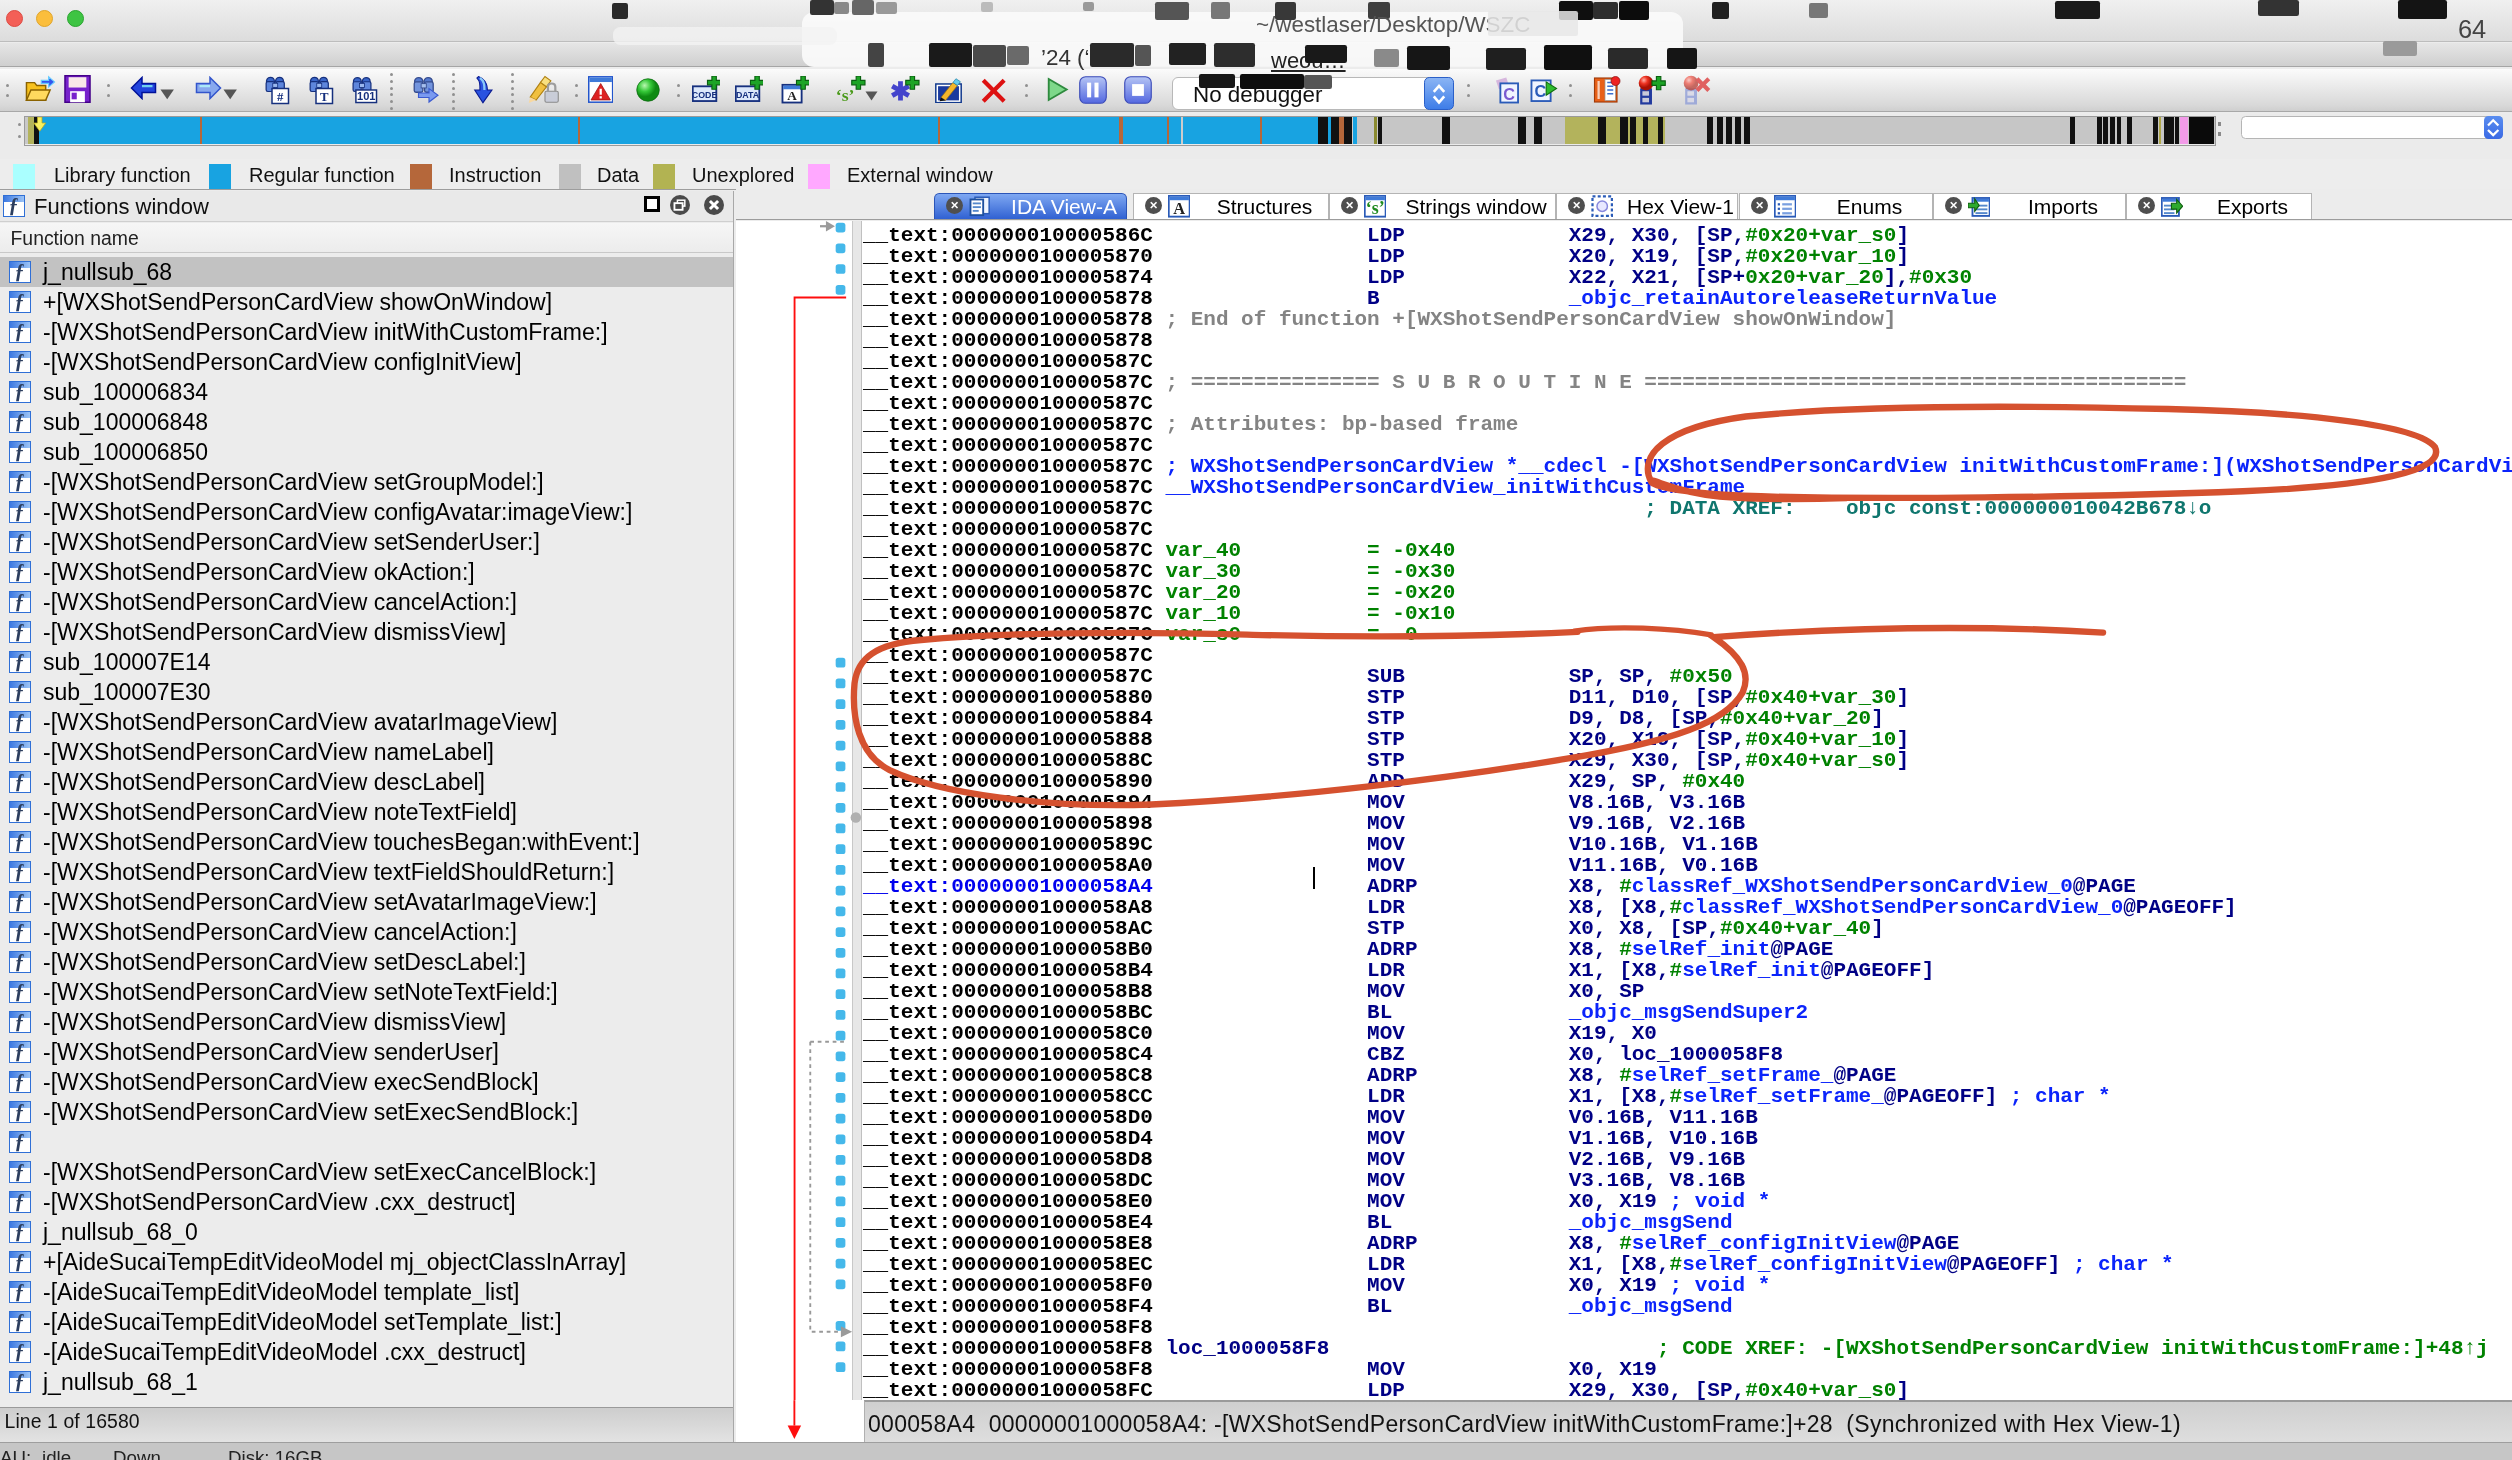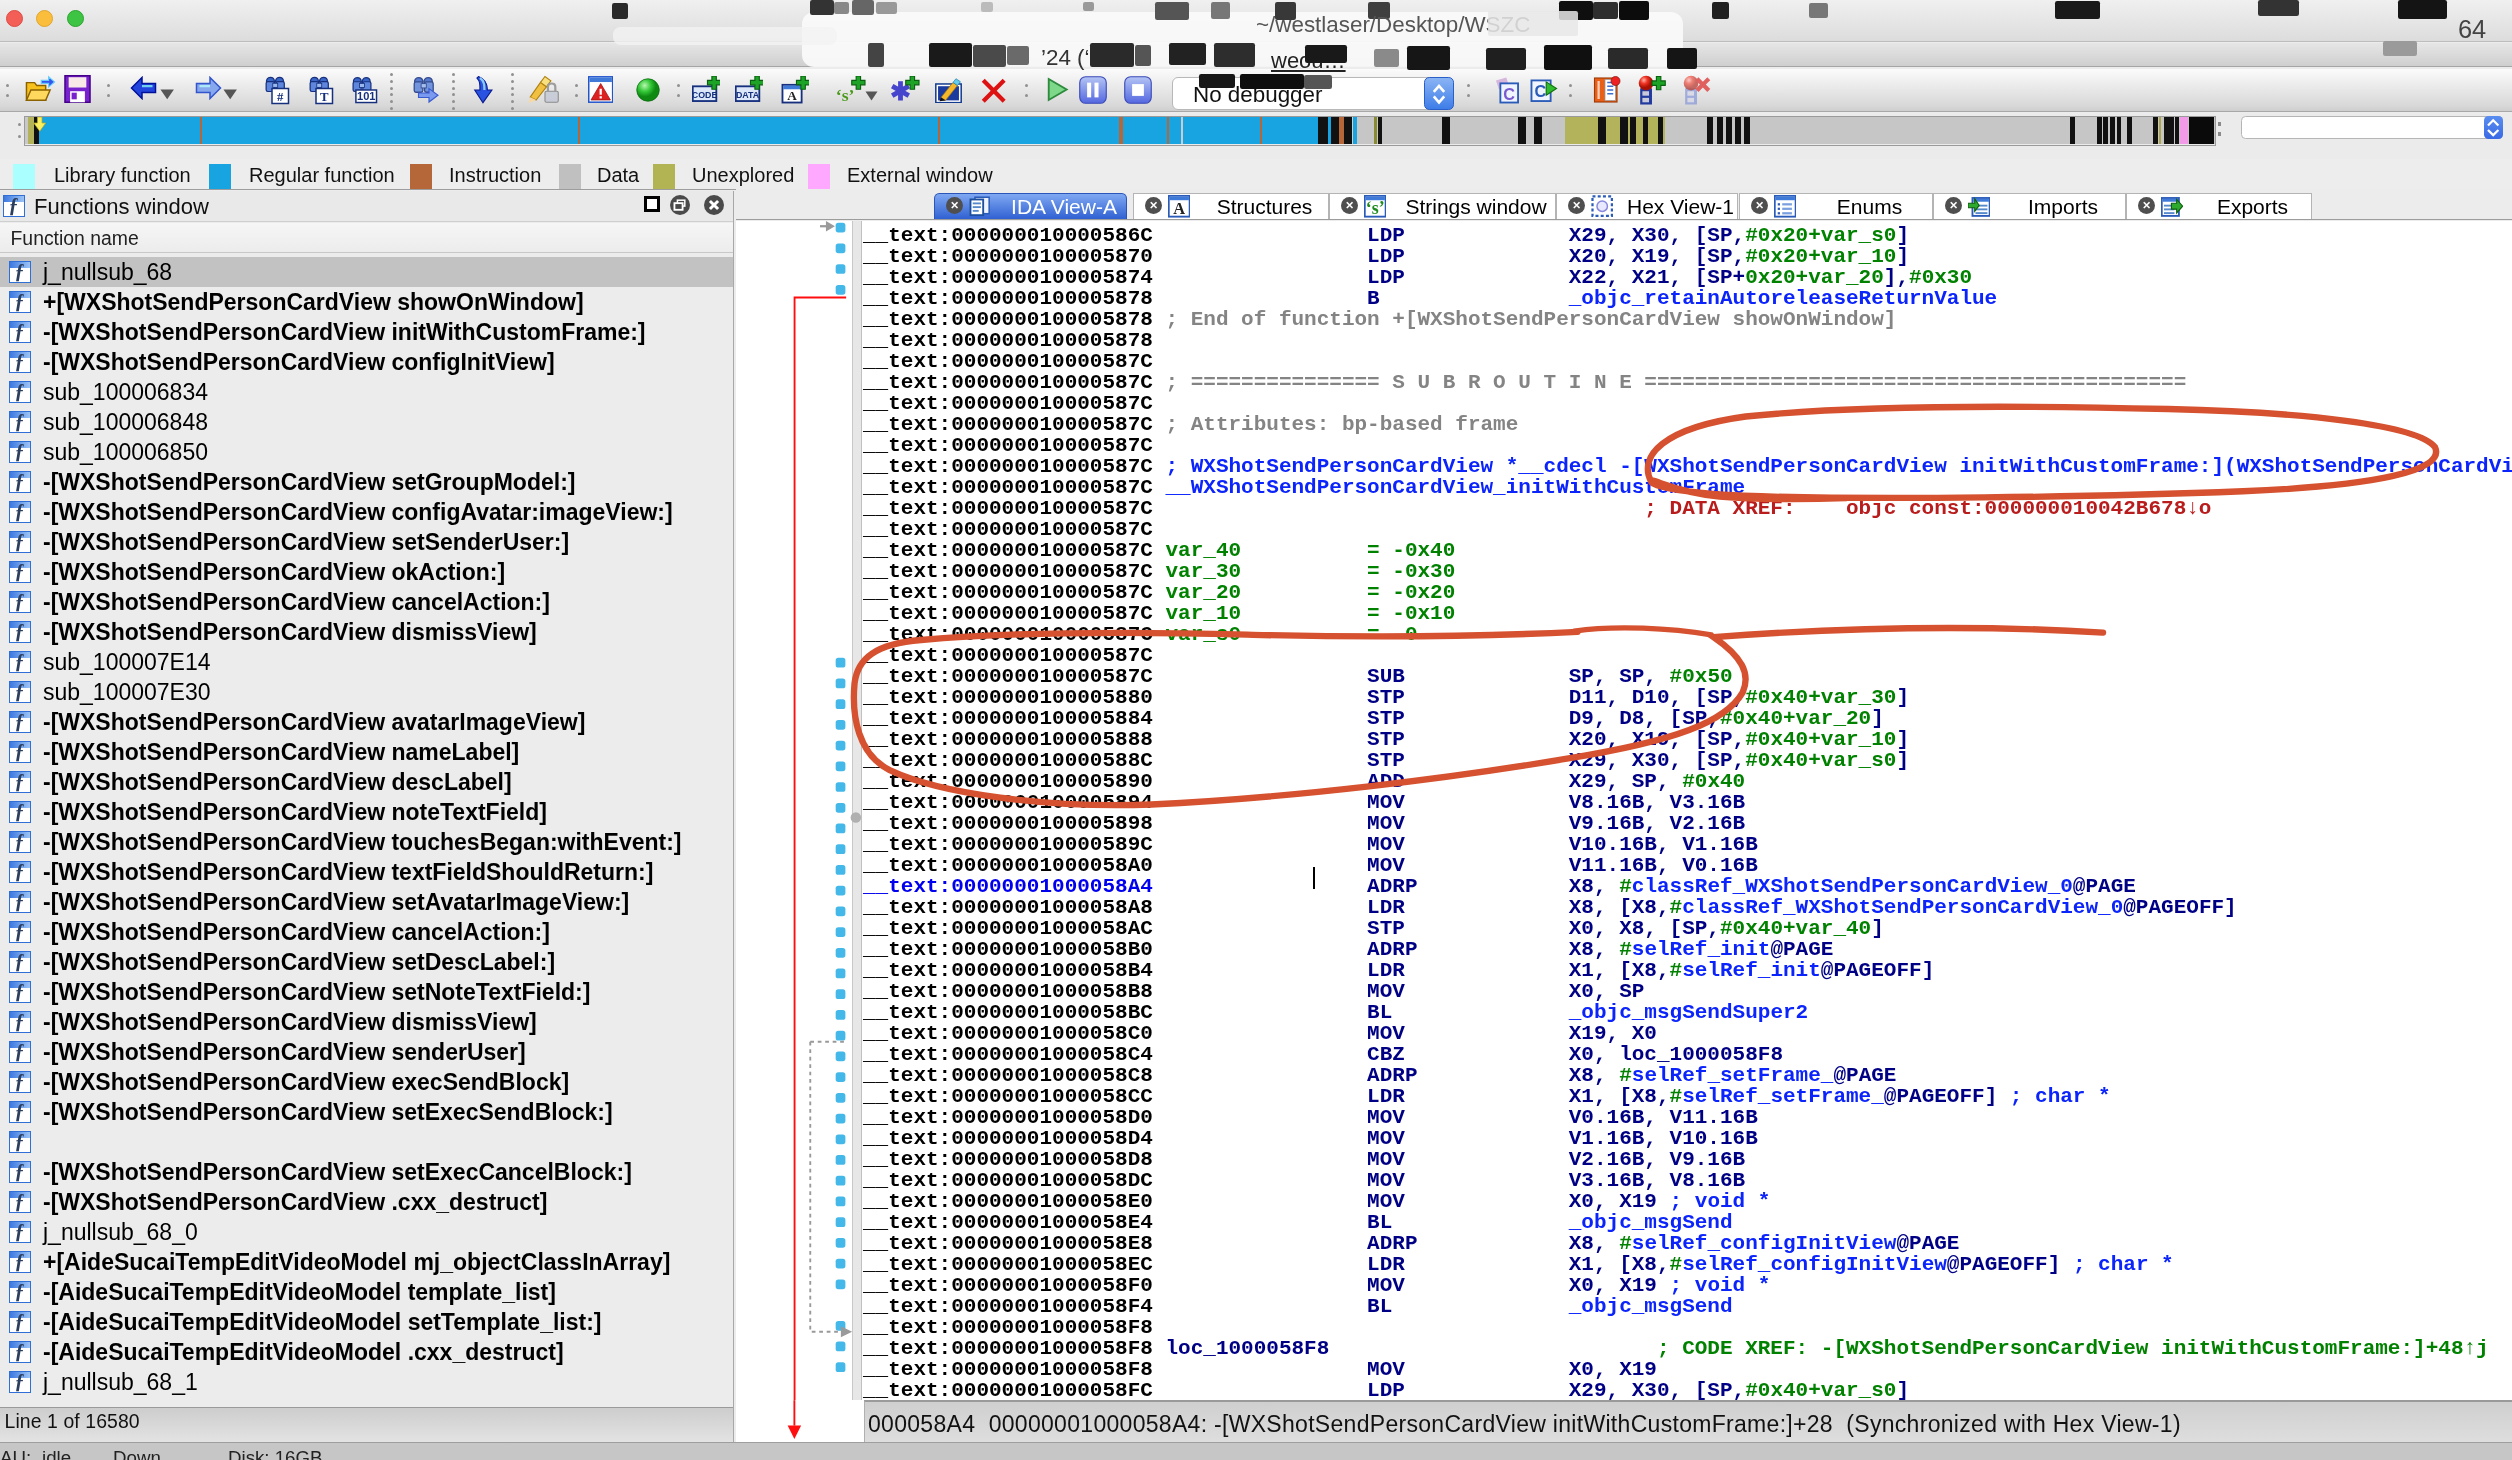--- a/index.html
+++ b/index.html
@@ -21,34 +21,34 @@
 #lpanel{position:absolute;left:0;top:191px;width:734px;height:1252px;background:#ececec;border-right:1.5px solid #a8a8a8}
 #lptitle{position:absolute;left:0;top:0;width:100%;height:31px;background:#e9e9e9;border-bottom:1.5px solid #cfcfcf}
 #lphead{position:absolute;left:0;top:32px;width:100%;height:30px;background:linear-gradient(#f6f6f6,#ececec);border-bottom:1.5px solid #c8c8c8}
 #flist{position:absolute;left:0;top:0px;width:100%;height:1214px;overflow:hidden}
 .frow{position:absolute;left:0;width:734px;height:30px}
 .frow.sel{background:#c2c2c2}
 .ficon{position:absolute;left:9px;top:3.7px;width:22.4px;height:22.4px;background:#fff;border:1.5px solid #2f6fd6;overflow:hidden}
 .ficon:before{content:"";position:absolute;left:0;top:0;width:100%;height:6px;background:linear-gradient(90deg,#3c78e0,#9cc4f6)}
 .ficon span{position:absolute;left:4.5px;top:-2.2px;font:italic bold 20px "Liberation Serif";color:#2c3e5e}
 .fname{position:absolute;left:43px;top:2.2px;font-size:23px;color:#000;white-space:nowrap}
-.fb{font-weight:bold}
+.fb{font-weight:normal}
 #lstatus{position:absolute;left:0;top:1216px;width:100%;height:35px;background:linear-gradient(#cdcdcd,#e3e3e3);border-top:1.5px solid #9a9a9a;font-size:19.4px;letter-spacing:0.1px;color:#111;padding:2.2px 0 0 4.5px}
 
 #tabstrip{position:absolute;left:736px;top:189px;width:1777px;height:31px;background:#ececec;border-bottom:1.5px solid #9c9c9c}
 .tab{position:absolute;top:3.7px;height:26px;background:#fff;border:0.7px solid #b4b4b4;border-bottom:none}
 .tab.sel{background:linear-gradient(#7fa8f2,#3061d2);border:0.7px solid #2b55b8;border-bottom:none;border-radius:5.2px 5.2px 0 0}
 .tclose{position:absolute;left:11.2px;top:3.7px;width:17px;height:17px;border-radius:50%;background:#4f4f4f;color:#fff;font-size:10.5px;font-weight:bold;text-align:center;line-height:17px}
 .ticon{position:absolute;left:34px;top:1.5px}
 .tlabel{position:absolute;left:67px;right:0;top:1.5px;text-align:center;font-size:21px;color:#000}
 .tab.sel .tlabel{color:#fff}
 #canvas{position:absolute;left:736px;top:221px;width:1777px;height:1179px;background:#fff;overflow:hidden}
 #disasm{position:absolute;left:127px;top:3.7px;font:bold 21px "Liberation Mono",monospace;line-height:21px;white-space:pre;color:#000}
 #disasm i{font-style:normal}
-i.a{color:#000} i.s{color:#0000ee} i.b{color:#000085} i.g{color:#008200} i.c{color:#848484} i.u{color:#0b24fb} i.x{color:#b91c1c}
+i.a{color:#000} i.s{color:#0000ee} i.b{color:#000085} i.g{color:#008200} i.c{color:#848484} i.u{color:#0b24fb} i.x{color:#0f766e}
 #rstatus{position:absolute;left:864px;top:1400px;width:1649px;height:43px;background:linear-gradient(#cfcfcf,#dedede);border-top:2.2px solid #9a9a9a;border-left:1.5px solid #b0b0b0;font-size:23px;letter-spacing:0.3px;color:#111;padding:9px 0 0 3px;white-space:nowrap;overflow:hidden}
 #gap{position:absolute;left:736px;top:1400px;width:128px;height:43px;background:#fff}
 #botbar{position:absolute;left:0;top:1442px;width:100%;height:18.7px;background:#c6c6c6;border-top:1.5px solid #9e9e9e;overflow:hidden}
 #botbar div{position:absolute;top:3.7px;font-size:18.7px;color:#222}
 </style></head><body>
 <div id="root">
 <div id="title"></div>
 <div id="menu"></div>
 <div id="tbar"></div>
 <span class="tl" style="left:6px;background:#f35f57;border:0.7px solid #dd4a42"></span>

